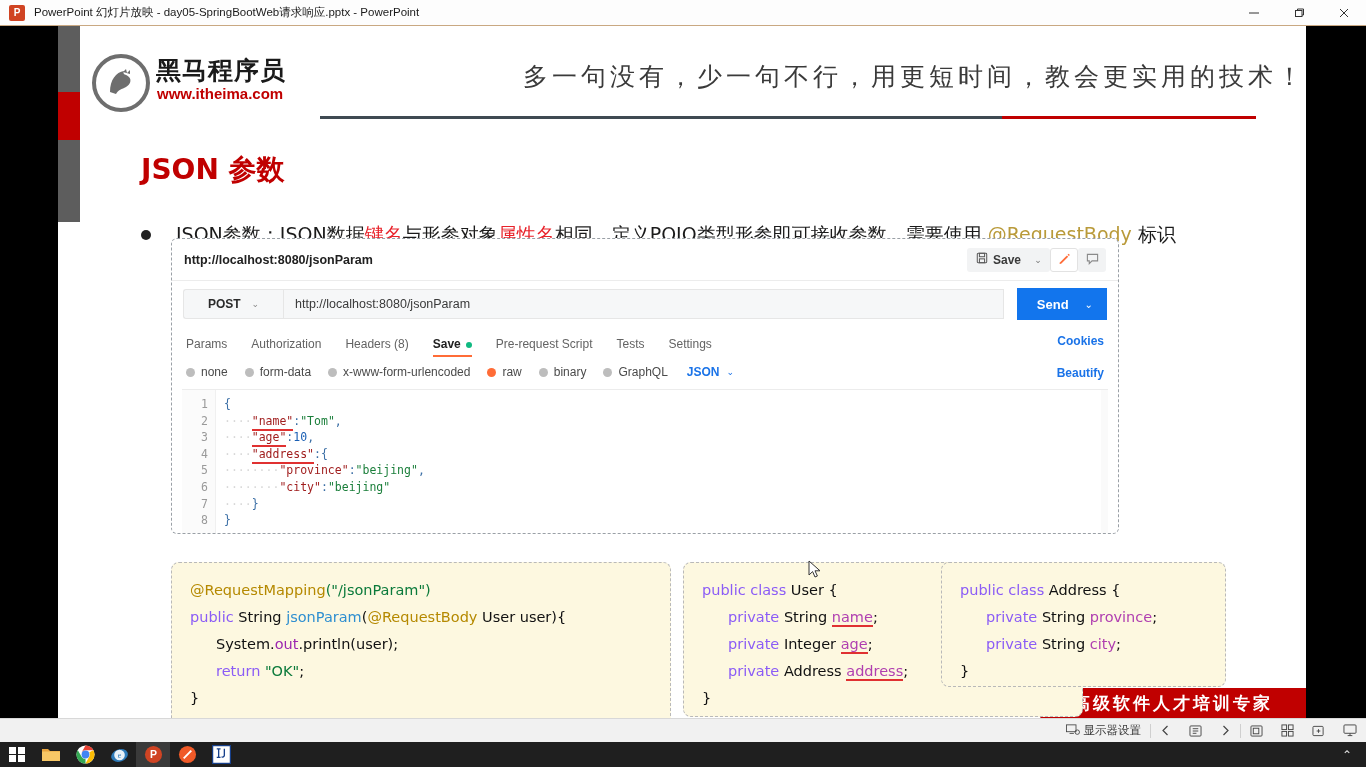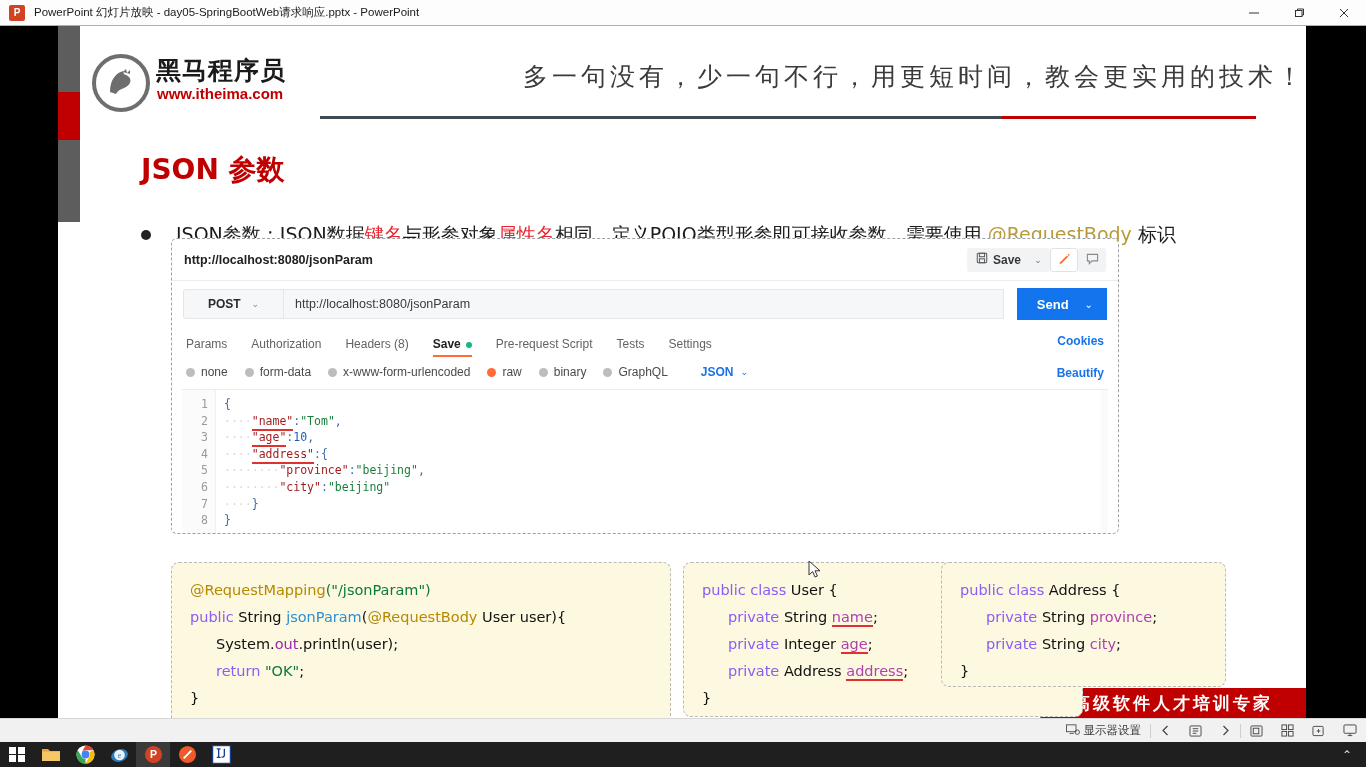--- a/index.html
+++ b/index.html
@@ -179,21 +179,21 @@
     display:flex; align-items:center; gap:0; padding:8px 14px 6px 14px;
     font-size:12px; color:#4a4a4a;
   }
   .pm-radio { display:flex; align-items:center; margin-right:17px; white-space:nowrap; }
   .pm-radio .dot {
     width:9px; height:9px; border-radius:50%; background:#bdbdbd; margin-right:6px;
   }
   .pm-radio.checked .dot { background:#ff6c37; }
   .pm-jsonsel {
     font-size:12px; color:#1a73e8; font-weight:bold; display:flex;
-    align-items:center; gap:7px; margin-left:16px;
+    align-items:center; gap:7px; margin-left:2px;
   }
   .pm-jsonsel .caret { color:#1a73e8; font-size:9px; font-weight:normal; }
 
   .pm-editor {
     position:absolute; left:10px; top:150px; right:10px; bottom:0;
     border-top:1px solid #ececec; background:#fff; display:flex;
     font-family:"DejaVu Sans Mono", monospace; font-size:11.5px;
   }
   .pm-gutter {
     width:34px; background:#fbfbfb; color:#9a9a9a; text-align:right;

